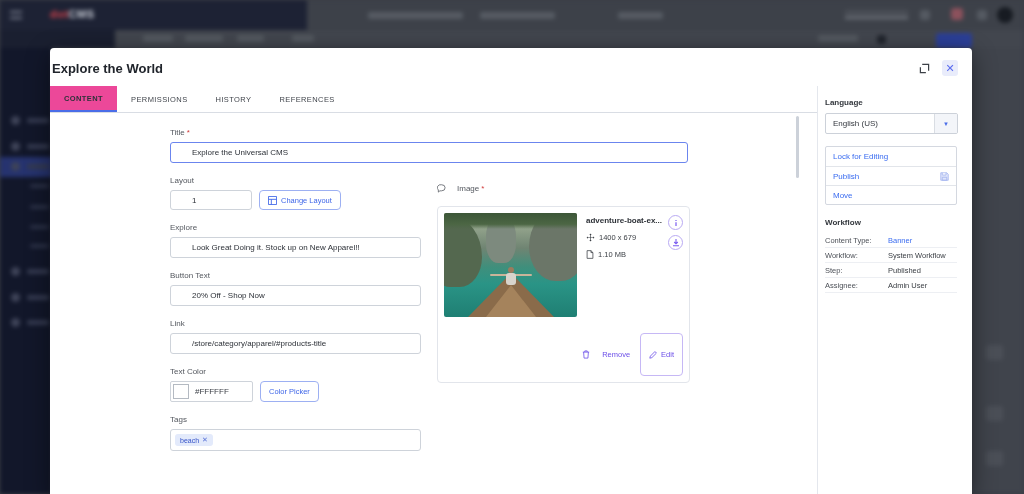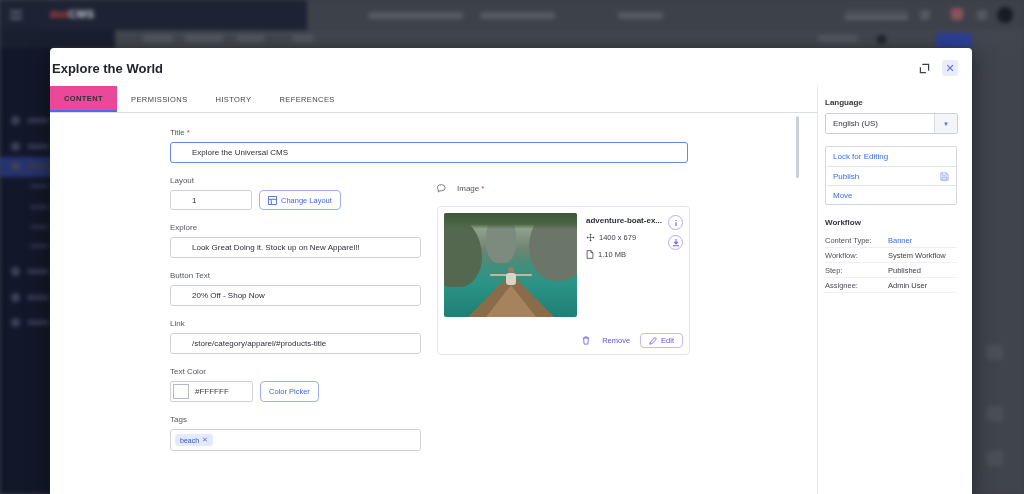--- a/index.html
+++ b/index.html
@@ -81,21 +81,21 @@
   .p-head { position:absolute; left:8px; top:0; width:6px; height:6px; border-radius:50%; background:#9c7b5e; }
   .p-body { position:absolute; left:6px; top:6px; width:10px; height:12px; border-radius:3px; background:#d8d4cc; }
   .p-arms { position:absolute; left:-10px; top:7px; width:42px; height:2px; background:#c9b49a; border-radius:2px; }
   .img-info { flex:1; padding:3px 0 0 9px; position:relative; }
   .fname { font-size:8px; font-weight:bold; color:#2e3238; width:76px; white-space:nowrap; overflow:hidden; }
   .meta { display:flex; align-items:center; gap:4px; font-size:7.5px; color:#3c4046; margin-top:8px; }
   .circ-btns { position:absolute; right:0; top:2px; display:flex; flex-direction:column; gap:5px; }
   .circ { width:15px; height:15px; border:1px solid #b9aaf3; border-radius:50%; color:#7a5cf0; display:flex; align-items:center; justify-content:center; cursor:pointer; }
   .img-actions { display:flex; justify-content:flex-end; align-items:center; gap:10px; margin-top:16px; }
   .lnk-remove { display:inline-flex; align-items:center; gap:12px; color:#6b4ee8; font-size:7.5px; cursor:pointer; }
-  .btn-edit { display:inline-flex; align-items:center; gap:4px; border:1px solid #c6b8f5; border-radius:4px; padding:2px 8px; color:#6b4ee8; font-size:7.5px; background:#fff; cursor:pointer; }
+  .btn-edit { display:inline-flex; align-items:center; gap:4px; border:1px solid #c6b8f5; border-radius:4px; padding:16px 8px; color:#6b4ee8; font-size:7.5px; background:#fff; cursor:pointer; }
 
   
   .m-panel { width:155px; border-left:1px solid #e4e7ed; padding:12px 15px 0 7px; }
   .p-h { font-size:8px; font-weight:bold; color:#33373d; margin-bottom:6px; }
   .p-combo { display:flex; width:133px; height:21px; border:1px solid #ccd1d9; border-radius:2px; overflow:hidden; margin-bottom:12px; cursor:pointer; }
   .actions { border:1px solid #d4d8e0; border-radius:2px; margin-bottom:13px; }
   .action { display:flex; align-items:center; justify-content:space-between; height:19px; padding:0 7px; font-size:8px; color:#3a6cf0; cursor:pointer; }
   .action + .action { border-top:1px solid #e2e5ea; }
   .wf-row { display:flex; align-items:center; height:15px; border-bottom:1px solid #edeff3; font-size:7.5px; }
   .wf-lbl { width:63px; color:#4d5158; }

